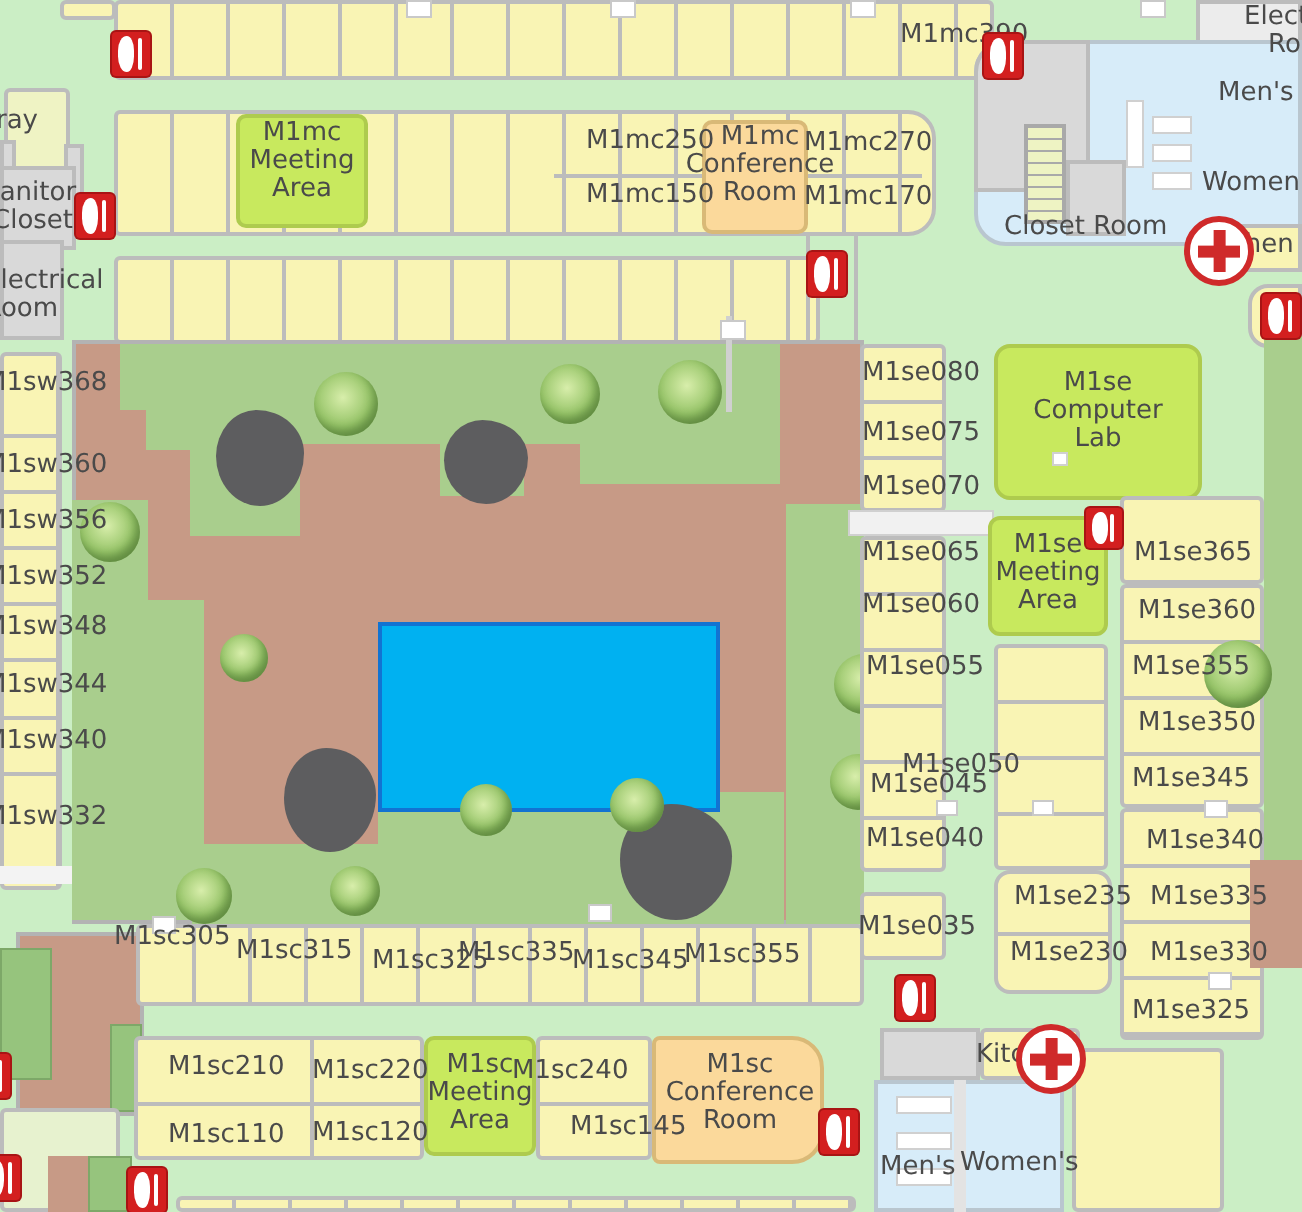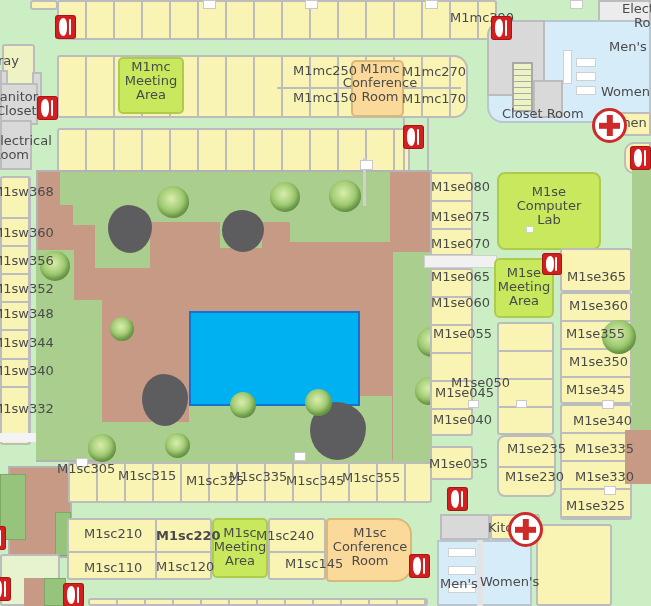--- a/index.html
+++ b/index.html
@@ -242,21 +242,21 @@
   <div class="lbl" style="left:507px;top:442px;">M1se235</div>
   <div class="lbl" style="left:505px;top:470px;">M1se230</div>
 
   <div class="lbl" style="left:57px;top:462px;">M1sc305</div>
   <div class="lbl" style="left:118px;top:469px;">M1sc315</div>
   <div class="lbl" style="left:186px;top:474px;">M1sc325</div>
   <div class="lbl" style="left:229px;top:470px;">M1sc335</div>
   <div class="lbl" style="left:286px;top:474px;">M1sc345</div>
   <div class="lbl" style="left:342px;top:471px;">M1sc355</div>
   <div class="lbl" style="left:84px;top:527px;">M1sc210</div>
-  <div class="lbl" style="left:156px;top:529px;font-weight:bold;">M1sc220</div>
+  <div class="lbl" style="left:156px;top:529px;">M1sc220</div>
   <div class="lbl" style="left:84px;top:561px;">M1sc110</div>
   <div class="lbl" style="left:156px;top:560px;">M1sc120</div>
   <div class="lbl" style="left:256px;top:529px;">M1sc240</div>
   <div class="lbl" style="left:285px;top:557px;">M1sc145</div>
   <div class="lbl c" style="left:205px;top:526px;width:70px;">M1sc
 Meeting
 Area</div>
   <div class="lbl c" style="left:328px;top:526px;width:84px;">M1sc
 Conference
 Room</div>

